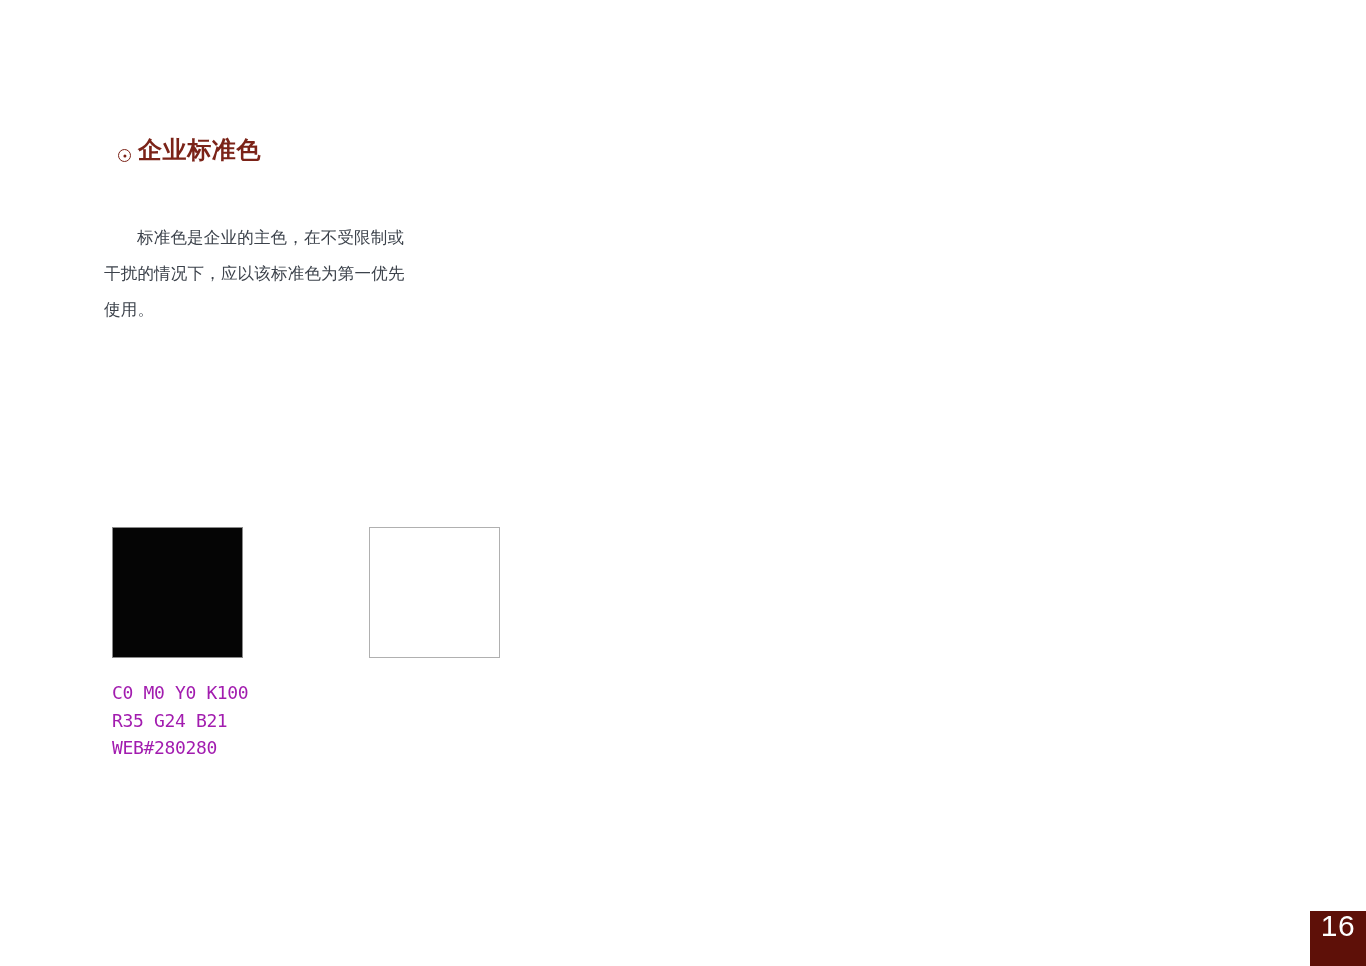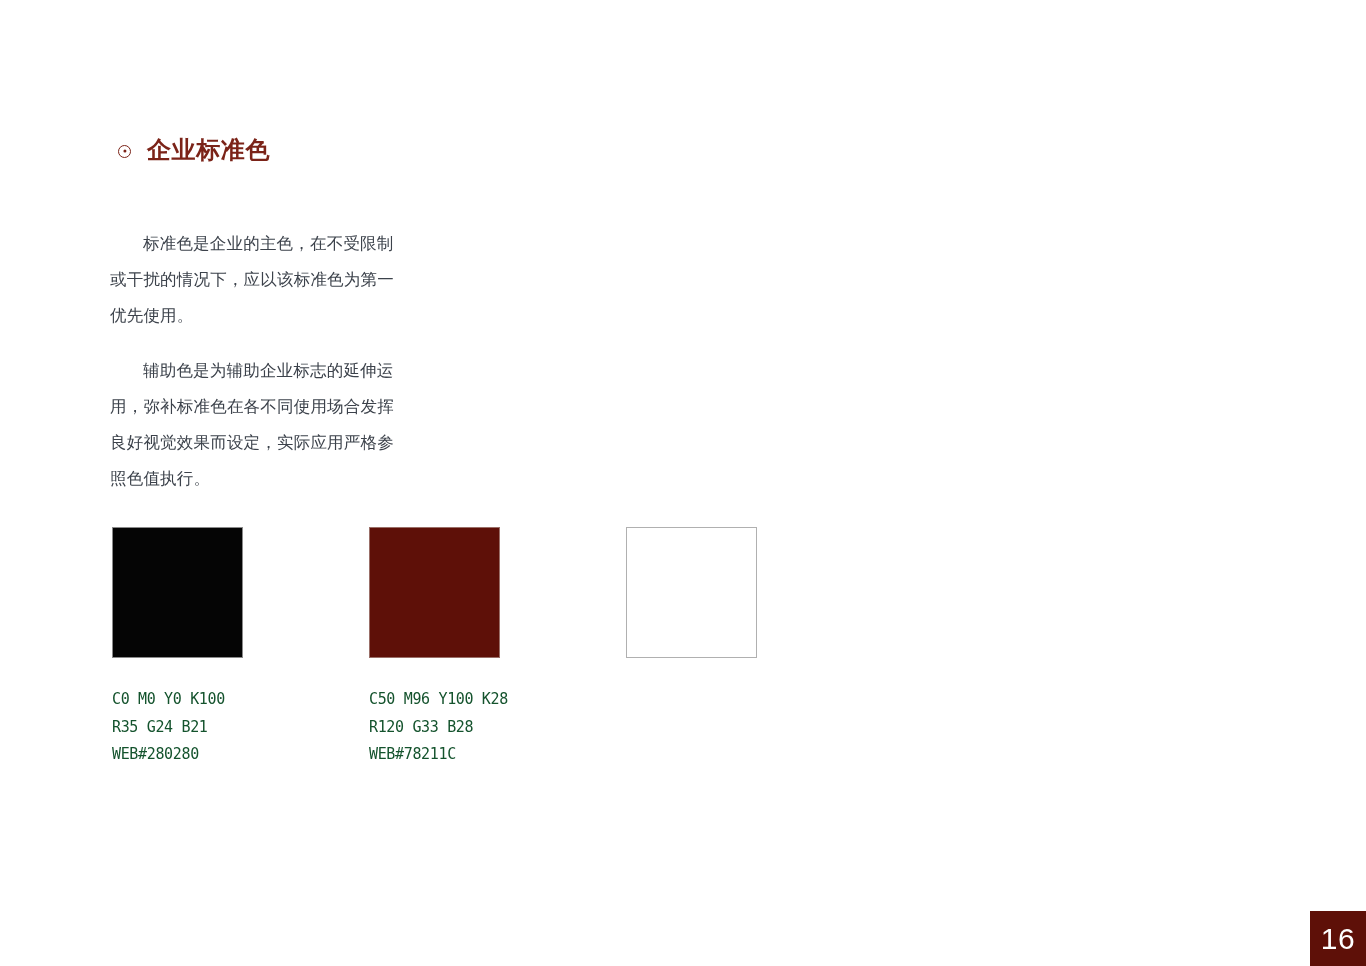--- a/index.html
+++ b/index.html
@@ -23,22 +23,22 @@
     inset: 0;
     background: #ffffff;
   }
 
   
   .section-heading {
     position: absolute;
     left: 118px;
     top: 138px;
     display: flex;
-    align-items: center;
-    gap: 13px;
+    align-items: flex-end;
+    gap: 4px;
     white-space: nowrap;
   }
 
   .bullet-icon {
     display: inline-block;
     width: 11px;
     height: 11px;
     border: 1.6px solid #7B2318;
     border-radius: 50%;
     position: relative;
@@ -69,21 +69,21 @@
 
   
   .body-copy {
     position: absolute;
     left: 92px;
     top: 208px;
     width: 330px;
   }
 
   .paragraph {
-    margin: 18px;
+    margin: 12px;
     color: #3c424b;
     font-size: 16.5px;
     line-height: 36.2px;
     letter-spacing: 0.2px;
     text-indent: 2em;
     font-family: "DejaVu Sans", "Liberation Sans", sans-serif;
   }
 
   
   .swatch-strip {
@@ -101,41 +101,40 @@
   }
   .swatch-cell:last-child { margin-right: 0; }
 
   .swatch-chip {
     width: 131px;
     height: 131px;
     box-sizing: border-box;
   }
 
   .swatch-specs {
-    margin-top: 28px;
+    margin-top: 21px;
     font-family: "DejaVu Sans Mono", "Liberation Mono", monospace;
-    font-size: 15px;
+    font-size: 18px;
     line-height: 27.5px;
-    color: #14532d;
+    color: #a21caf;
     letter-spacing: -0.35px;
     white-space: nowrap;
   }
 
   .spec-line { display: block; }
 
   
   .page-badge {
     position: absolute;
     right: 0;
     bottom: 0;
     width: 56px;
     height: 55px;
     background: #5E1008;
     display: flex;
-    align-items: center;
     justify-content: center;
   }
 
   .page-number {
     color: #ffffff;
     font-size: 30px;
     line-height: 1;
     font-family: "Liberation Sans", "DejaVu Sans", sans-serif;
     font-weight: 400;
     letter-spacing: 0.5px;
@@ -146,42 +145,33 @@
 
 <div class="page">
 
   <div class="section-heading">
     <span class="bullet-icon" style="border-color: rgb(123, 35, 24);"></span>
     <span class="section-title" style="color: rgb(123, 35, 24);">企业标准色</span>
   </div>
 
   <div class="body-copy">
     <p class="paragraph" style="color: rgb(60, 66, 75);">标准色是企业的主色，在不受限制或干扰的情况下，应以该标准色为第一优先使用。</p>
-    <p class="paragraph" style="color: rgb(60, 66, 75);">辅助色是为辅助企业标志的延伸运用，弥补标准色在各不同使用场合发挥良好视觉效果而设定，实际应用严格参照色值执行。</p>
   </div>
 
   <div class="swatch-strip">
 
     <div class="swatch-cell">
       <div class="swatch-chip" style="background:#050505;border:1px solid #8a8a8a;"></div>
       <div class="swatch-specs">
         <span class="spec-line">C0  M0  Y0  K100</span>
         <span class="spec-line">R35  G24  B21</span>
         <span class="spec-line">WEB#280280</span>
       </div>
     </div>
 
-    <div class="swatch-cell">
-      <div class="swatch-chip" style="background:#5E1008;border:1px solid #9a6f68;"></div>
-      <div class="swatch-specs">
-        <span class="spec-line">C50  M96  Y100  K28</span>
-        <span class="spec-line">R120  G33  B28</span>
-        <span class="spec-line">WEB#78211C</span>
-      </div>
-    </div>
 
     <div class="swatch-cell">
       <div class="swatch-chip" style="background:#FFFFFF;border:1px solid #b0b0b0;"></div>
     </div>
 
 
 
   </div>
 
   <div class="page-badge" style="background: rgb(94, 16, 8);">

